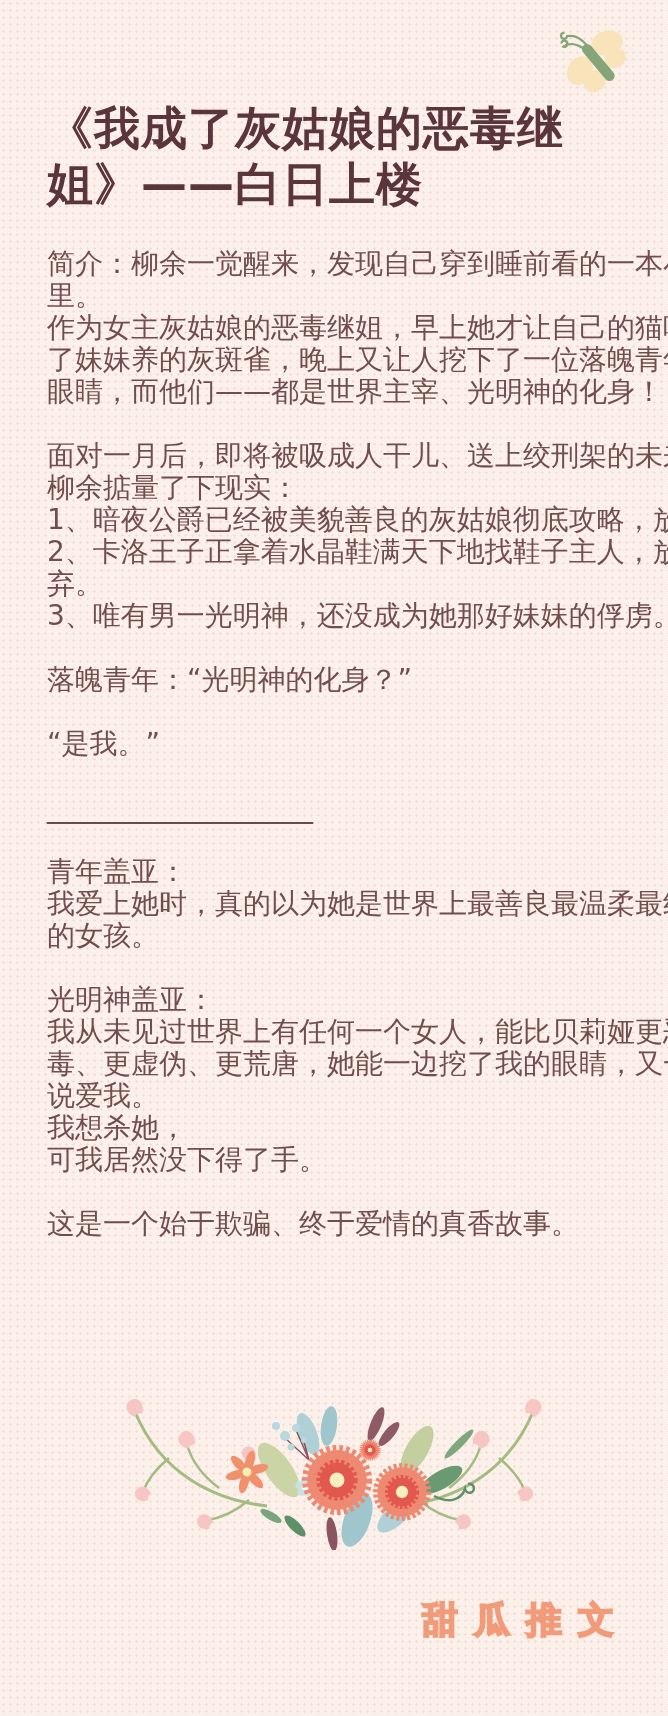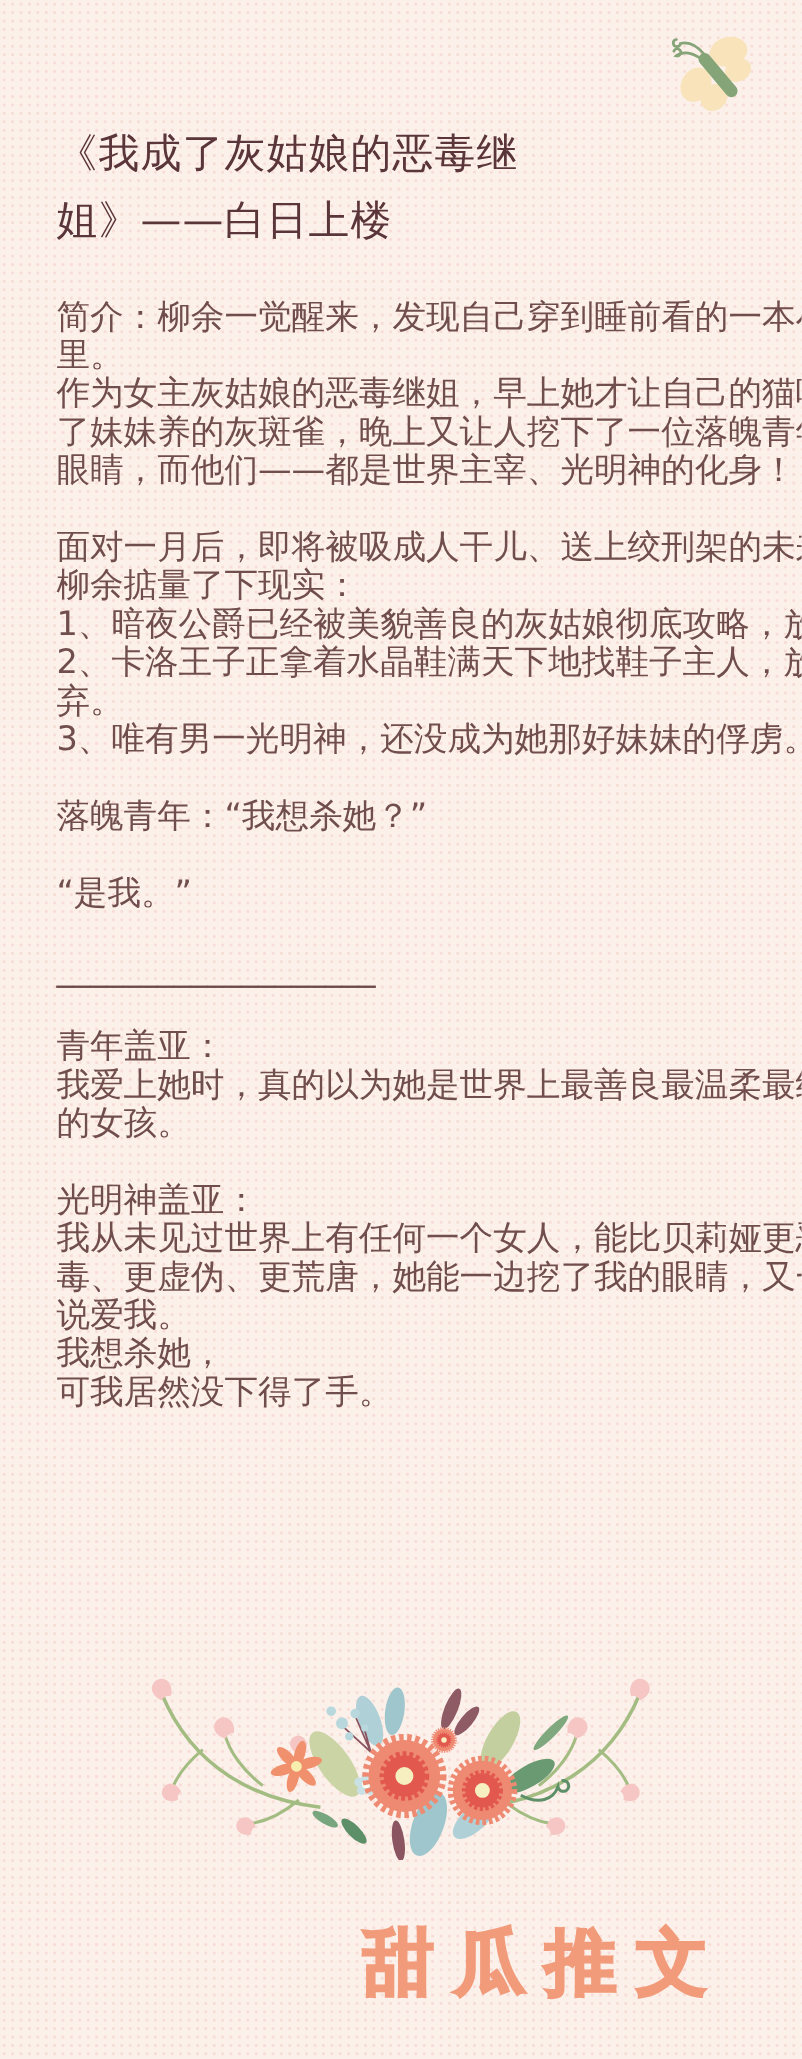--- a/index.html
+++ b/index.html
@@ -9,37 +9,37 @@
     background-color:#fcf0ea;
     background-image:radial-gradient(circle, rgba(242,203,194,0.55) 1px, rgba(0,0,0,0) 1.4px);
     background-size:7px 7px;
     font-family:"DejaVu Sans",sans-serif;
     overflow:hidden;
   }
   .butterfly{position:absolute;left:546px;top:16px;}
   .title{
     margin:0;
     padding:100px 20px 0 47px;
-    font-size:34px;line-height:56px;font-weight:normal;
+    font-size:46px;line-height:56px;font-weight:bold;
     letter-spacing:1px;
     color:#5a3539;
     white-space:pre;
   }
   .body{
     padding:36px 20px 0 47px;
     font-size:28px;line-height:32px;
     color:#714e4e;
   }
   .para{white-space:pre;margin:32px 0 0;}
   .para:first-child{margin-top:0;}
   .para.divider{margin-bottom:16px;color:#6d4a4a;}
   .flowers{position:absolute;left:99px;top:1388px;}
   .watermark{
-    position:absolute;right:62px;top:1596px;
-    font-size:60px;font-weight:bold;
+    position:absolute;right:38px;top:1596px;
+    font-size:36px;font-weight:bold;
     color:#f29b7a;
     letter-spacing:16px;
     -webkit-text-stroke:2px #f29b7a;
     white-space:nowrap;
   }
 </style>
 </head>
 <body>
 
 <div class="page">
@@ -64,32 +64,33 @@
 里。
 作为女主灰姑娘的恶毒继姐，早上她才让自己的猫咬残
 了妹妹养的灰斑雀，晚上又让人挖下了一位落魄青年的
 眼睛，而他们——都是世界主宰、光明神的化身！</div>
     <div class="para">面对一月后，即将被吸成人干儿、送上绞刑架的未来，
 柳余掂量了下现实：
 1、暗夜公爵已经被美貌善良的灰姑娘彻底攻略，放弃。
 2、卡洛王子正拿着水晶鞋满天下地找鞋子主人，放
 弃。
 3、唯有男一光明神，还没成为她那好妹妹的俘虏。</div>
-    <div class="para">落魄青年：“我想杀她？”</div>
+    <div class="para">落魄青年：“光明神的化身？”</div>
     <div class="para">“是我。”</div>
     <div class="para divider">___________________</div>
     <div class="para">青年盖亚：
 我爱上她时，真的以为她是世界上最善良最温柔最纯洁
 的女孩。</div>
     <div class="para">光明神盖亚：
 我从未见过世界上有任何一个女人，能比贝莉娅更恶
 毒、更虚伪、更荒唐，她能一边挖了我的眼睛，又一边
 说爱我。
 我想杀她，
 可我居然没下得了手。</div>
+    <div class="para">这是一个始于欺骗、终于爱情的真香故事。</div>
   </div>
 
   <svg class="flowers" viewBox="0 0 470 162" width="470" height="162" aria-hidden="true">
     <defs>
       <path id="bell" d="M0,-9 C5,-9 8,-5 8,-1 C8,3 6,6 4,8 C2,6 -2,6 -4,8 C-6,6 -8,3 -8,-1 C-8,-5 -5,-9 0,-9 Z" fill="#f5c6c4"></path>
       <g id="carn">
         <circle r="26" fill="#ef8a72" stroke="#ef8a72" stroke-width="9" stroke-dasharray="3 2.4"></circle>
         <circle r="15" fill="#e2584f" stroke="#e2584f" stroke-width="6" stroke-dasharray="2.6 2"></circle>
         <circle r="6.5" fill="#f7efc0"></circle>
       </g>

